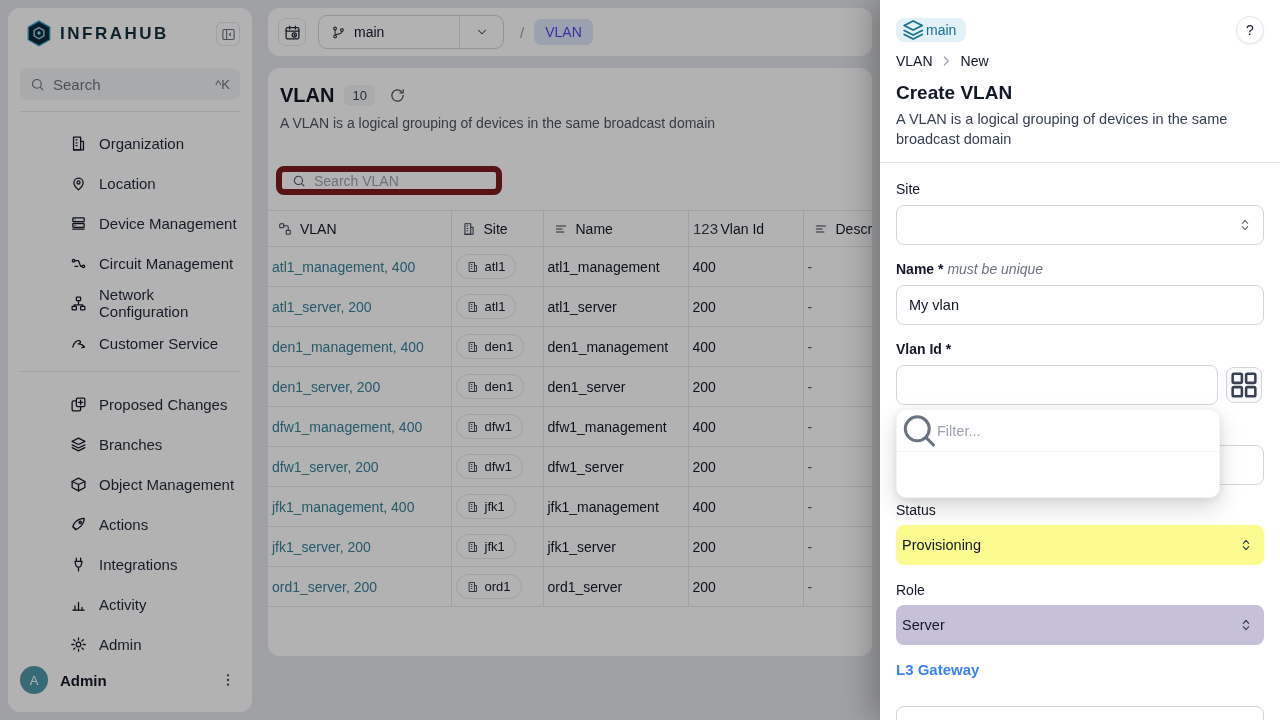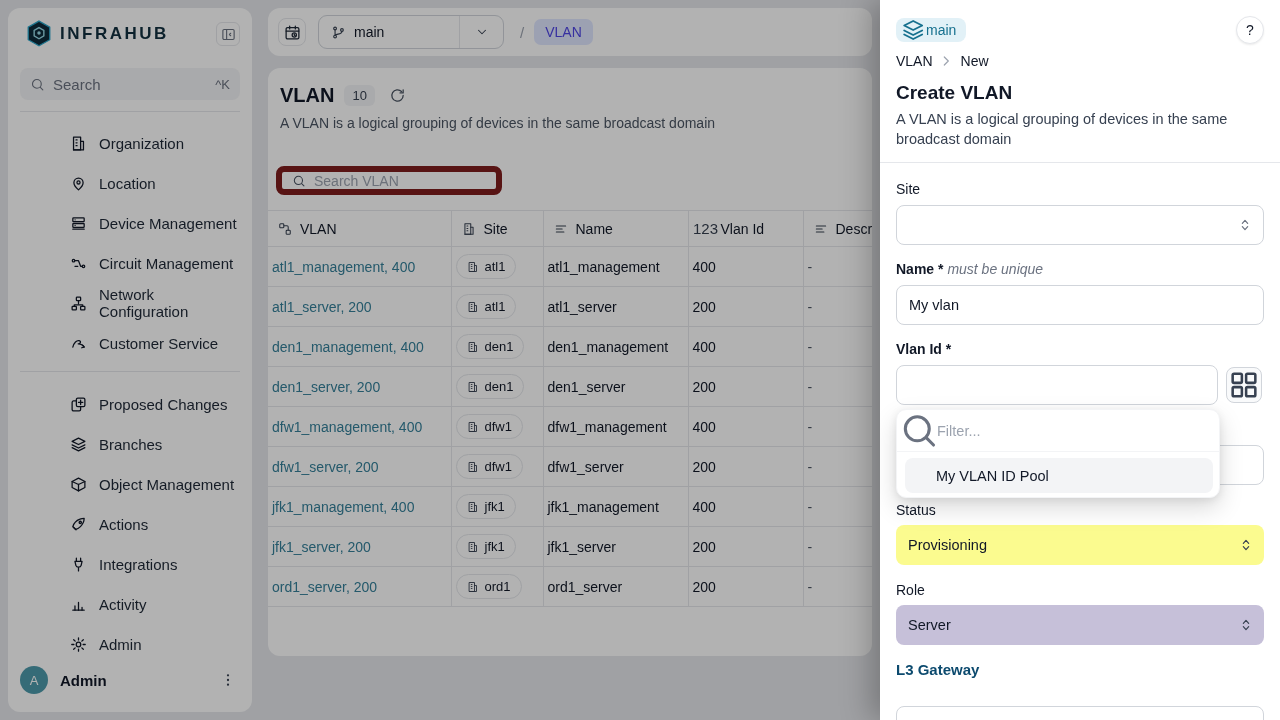--- a/index.html
+++ b/index.html
@@ -97,35 +97,35 @@
   .dw-crumb span { position:static; }
   .dw-title { left:16px; top:82px; font-size:19px; font-weight:700; }
   .dw-desc { left:16px; top:109px; width:368px; font-size:14.5px; line-height:20px; color:#374151; }
   .dw-divider { left:0; top:162px; width:400px; height:1px; background:#e5e7eb; }
   .f-label { left:16px; font-size:14px; font-weight:500; color:#111827; }
   .f-label .req { font-weight:600; }
   .f-label .hint { font-style:italic; font-weight:400; color:#6b7280; position:static; }
   .f-select, .f-input { left:16px; width:368px; height:40px; border:1px solid #d1d5db; border-radius:8px;
               background:#fff; display:flex; align-items:center; padding:0 12px; font-size:14.5px; color:#111827; }
   .unfold { position:absolute; right:10px; top:50%; margin-top:-8px; width:16px; height:16px; color:#6b7280; }
-  .colored { border:none; }
+  .colored { border:none;padding-left:6px; }
   .colored .unfold { color:#374151; }
   .pool-btn { left:346px; width:36px; height:36px; border:1px solid #d1d5db; border-radius:8px;
               background:#f9fafb; display:flex; align-items:center; justify-content:center; color:#374151; }
   .pool-btn .icon { position:static; width:17px; height:17px; }
   .obscured { z-index:1; }
   .dropdown { left:16px; top:409px; width:324px; height:89px; background:#fff; border:1px solid #f3f4f6;
               border-radius:10px; box-shadow:0 10px 25px rgba(0,0,0,.15), 0 2px 8px rgba(0,0,0,.08); z-index:5; }
   .dd-search { left:0; top:0; width:100%; height:42px; display:flex; align-items:center; gap:10px;
                padding:0 14px; border-bottom:1px solid #f3f4f6; }
   .dd-search .icon { position:static; width:16px; height:16px; color:#6b7280; }
   .dd-search .ph { position:static; font-size:14.5px; color:#9ca3af; }
   .dd-option { left:8px; top:48px; width:308px; height:35px; background:#f3f4f6; border-radius:8px;
                display:flex; align-items:center; padding-left:31px; font-size:14.5px; color:#111827; }
-  .section-label { left:16px; font-size:15px; font-weight:600; color:#0c4a6e; }
+  .section-label { left:16px; font-size:15px; font-weight:600; color:#3b82f6; }
   .sub-label { left:16px; font-size:14px; color:#374151; display:flex; align-items:center; gap:8px; }
   .sub-label span { position:static; }
   .q-badge { position:static; width:19px; height:19px; border:1px solid #e5e7eb; border-radius:50%;
              background:#fafafa; font-size:11px; color:#374151; display:inline-flex;
              align-items:center; justify-content:center; box-shadow:0 1px 1px rgba(0,0,0,.05); }
 </style>
 </head>
 <body>
 
 <div class="canvas">
@@ -666,21 +666,20 @@
     <div class="dropdown">
       <div class="dd-search">
         <span class="icon">
             <svg viewBox="0 0 24 24" fill="none" stroke="currentColor" stroke-width="1.8" stroke-linecap="round" stroke-linejoin="round">
               <circle cx="11" cy="11" r="7"></circle>
               <path d="m16.5 16.5 4 4"></path>
             </svg>
           </span>
         <span class="ph">Filter...</span>
       </div>
-      <div class="dd-option">My VLAN ID Pool</div>
     </div>
 
     <label class="f-label" style="top:502px">Status</label>
     <div class="f-select colored" id="status-select" style="top: 525px; background: rgb(251, 251, 143);">
       <span style="position:static">Provisioning</span>
       <span class="icon unfold">
           <svg viewBox="0 0 24 24" fill="none" stroke="currentColor" stroke-width="1.8" stroke-linecap="round" stroke-linejoin="round">
             <path d="m8 9.5 4-4.5 4 4.5"></path>
             <path d="m8 14.5 4 4.5 4-4.5"></path>
           </svg>

